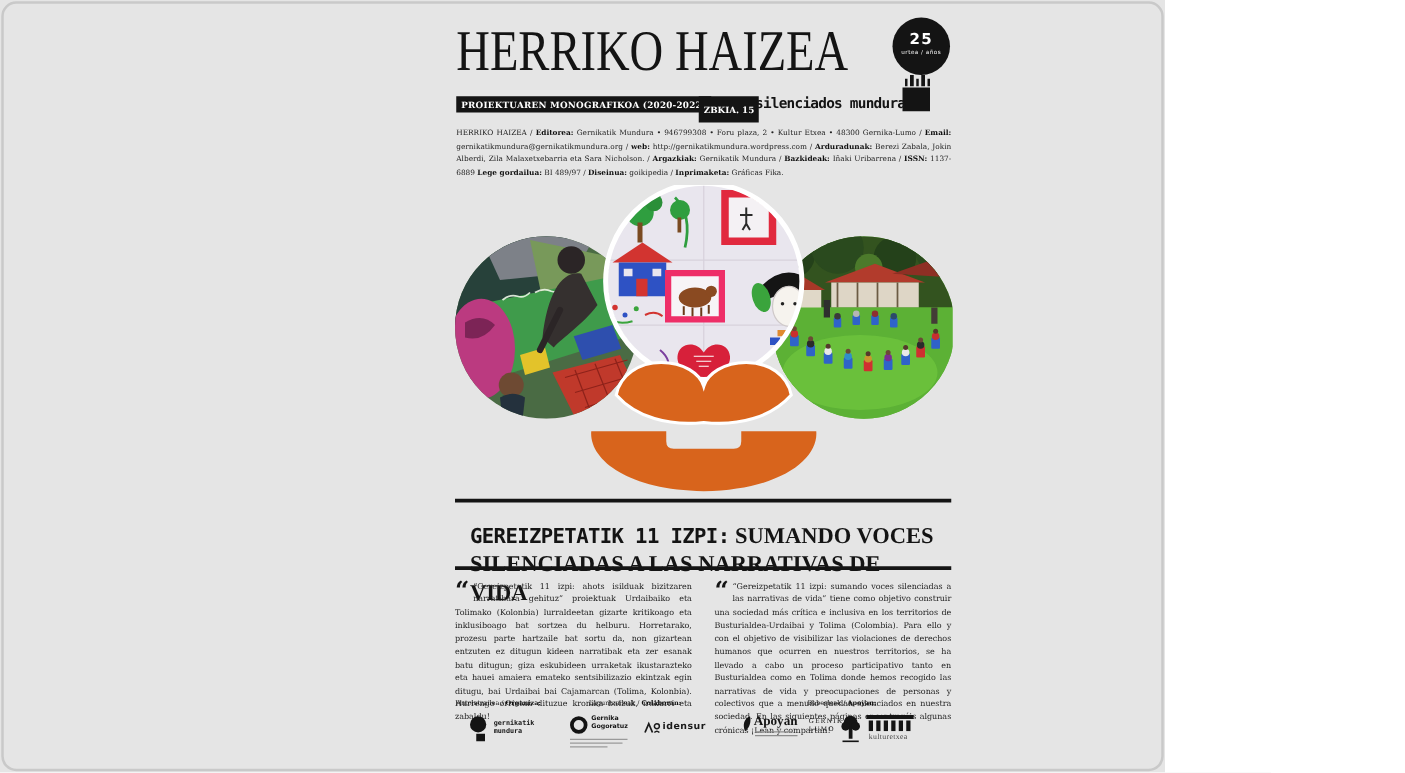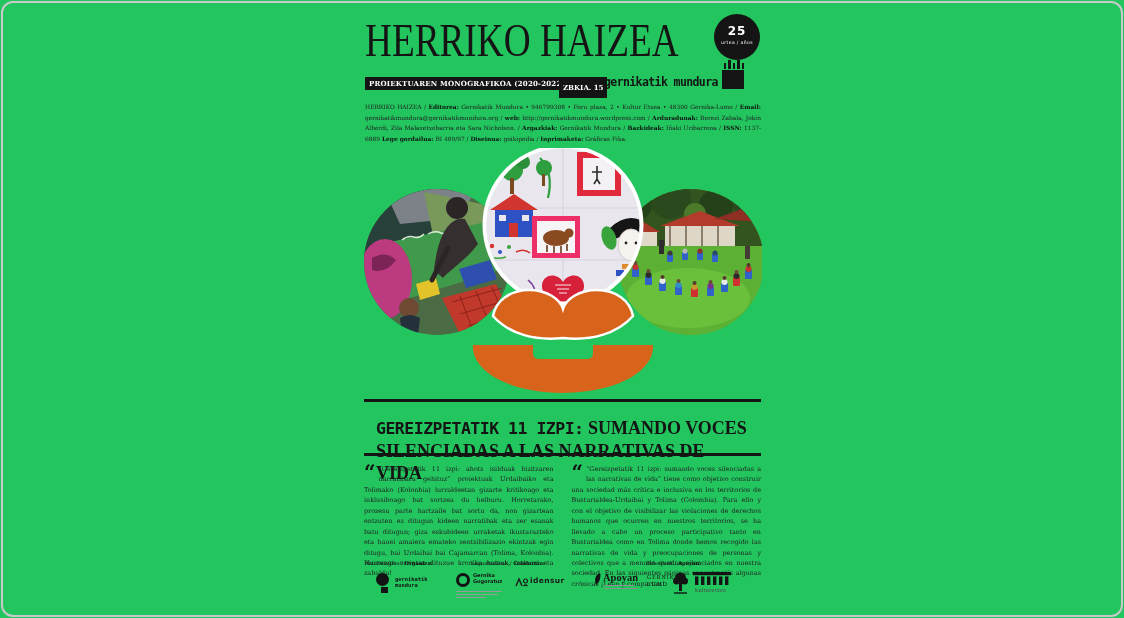--- a/index.html
+++ b/index.html
@@ -1,16 +1,16 @@
 <!DOCTYPE html>
 <html><head>
 <meta charset="utf-8">
 <style>
   html,body{margin:0;padding:0;background:#fff;}
-  .canvas{position:relative;width:1124px;height:618px;background:#22c55e;overflow:hidden;
+  .canvas{position:relative;width:932px;height:618px;background:#e5e5e5;overflow:hidden;
           font-family:"DejaVu Serif",serif;color:#111;}
   .frame{position:absolute;inset:1px;border:2px solid #c9c9c9;border-radius:12px;pointer-events:none;}
   .sheet{position:absolute;left:363px;top:0;width:400px;height:618px;}
 
   
   .masthead{position:absolute;left:2px;top:16px;width:350px;font-family:"Liberation Serif",serif;
             font-size:46px;font-weight:400;letter-spacing:0px;white-space:nowrap;
             transform:scaleX(0.81);transform-origin:left top;color:#141414;line-height:1.1;}
   .badge25{position:absolute;left:351px;top:14px;width:46px;height:46px;border-radius:50%;
            background:#141414;color:#fff;text-align:center;}
@@ -93,21 +93,21 @@
       <i style="height:6px"></i>
         <i style="height:9px"></i>
         <i style="height:6px"></i>
         <i style="height:9px"></i>
         <i style="height:6px"></i>
     </div>
     <div class="pedestal-sq"></div>
 
     <div class="kicker">PROIEKTUAREN MONOGRAFIKOA (2020-2022)</div>
     <div class="issue">ZBKIA. 15</div>
-    <div class="brand">gernikatik mundura</div>
+    <div class="brand">silenciados mundura</div>
 
     <p class="credits"><span>HERRIKO HAIZEA / </span><span class="seg-b">Editorea:</span><span> Gernikatik Mundura • 946799308 • Foru plaza, 2 • Kultur Etxea • 48300 Gernika-Lumo / </span><span class="seg-b">Email:</span><span> gernikatikmundura@gernikatikmundura.org / </span><span class="seg-b">web:</span><span> http://gernikatikmundura.wordpress.com / </span><span class="seg-b">Arduradunak:</span><span> Berezi Zabala, Jokin Alberdi, Zila Malaxetxebarria eta Sara Nicholson. / </span><span class="seg-b">Argazkiak:</span><span> Gernikatik Mundura / </span><span class="seg-b">Bazkideak:</span><span> Iñaki Uribarrena / </span><span class="seg-b">ISSN:</span><span> 1137-6889 </span><span class="seg-b">Lege gordailua:</span><span> BI 489/97 / </span><span class="seg-b">Diseinua:</span><span> goikipedia / </span><span class="seg-b">Inprimaketa:</span><span> Gráficas Fika.</span></p>
 
     <svg class="collage" width="398" height="250" viewBox="0 0 398 250">
       <defs>
         <clipPath id="cL">
             <circle cx="73" cy="114" r="73"></circle>
           </clipPath>
         <clipPath id="cM">
             <circle cx="199" cy="77" r="77"></circle>

